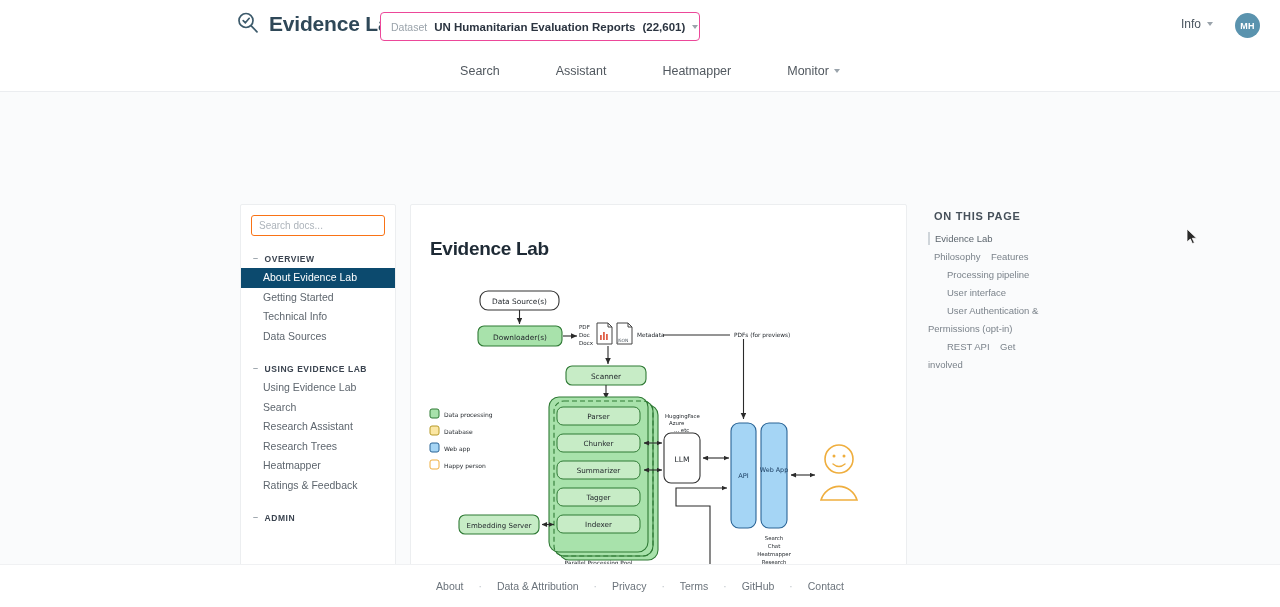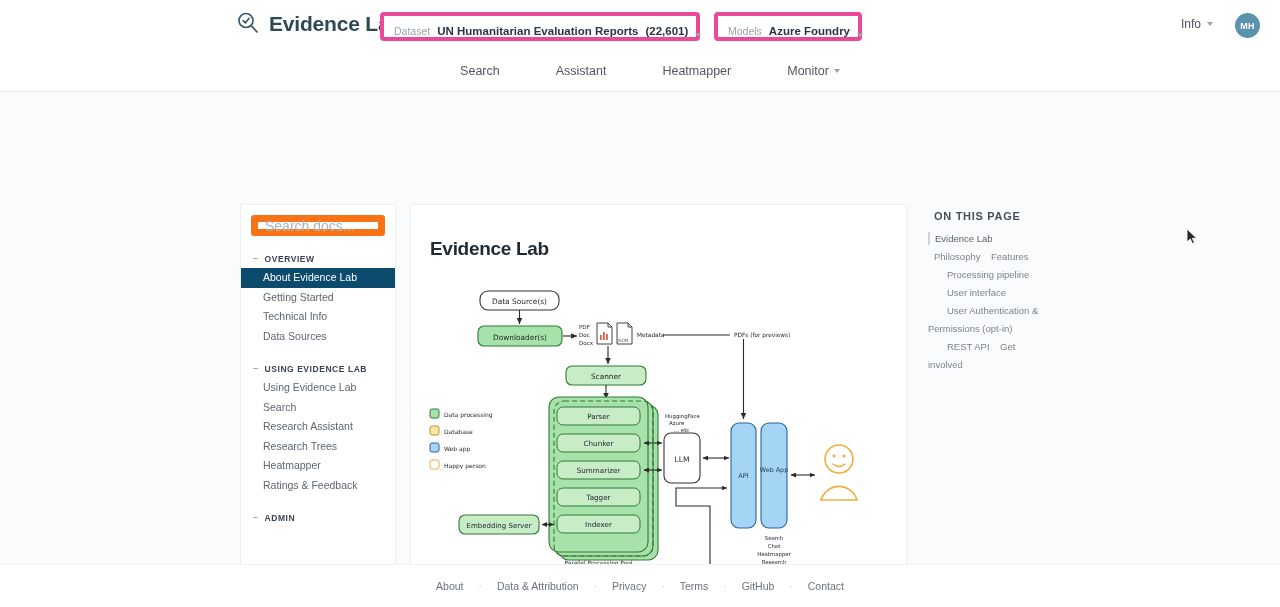--- a/index.html
+++ b/index.html
@@ -29,25 +29,25 @@
   .brand-name {
     font-size: 21px;
     font-weight: 700;
     color: #2f4858;
     letter-spacing: -0.2px;
     line-height: 1;
   }
   .selector {
     position: absolute;
     height: 29px;
-    border: 4px solid #ec4899;
+    border: 1px solid #ec4899;
     border-radius: 4px;
     background: #fff;
     display: flex;
-    align-items: flex-end;
+    align-items: center;
     gap: 7px;
     padding: 0 10px;
   }
   #dataset-selector { left: 380px; top: 12px; width: 320px; }
   #models-selector  { left: 714px; top: 12px; width: 148px; }
   .sel-label { font-size: 10.5px; color: #9aa3ab; font-weight: 400; }
   .sel-value { font-size: 11.5px; color: #2b3440; font-weight: 700; white-space: nowrap; }
   .sel-count { font-size: 11.5px; color: #2b3440; font-weight: 700; }
   .caret {
     width: 0; height: 0;
@@ -105,25 +105,25 @@
     left: 240px; top: 112px;
     width: 156px;
     height: 449px;
     background: #ffffff;
     border: 1px solid #eceef0;
     border-radius: 2px;
   }
   .docsearch {
     margin: 10px 10px 0 10px;
     height: 21px;
-    border: 7px solid #f97316;
+    border: 1px solid #f97316;
     border-radius: 3px;
     display: flex; align-items: center;
     padding: 0 7px;
-    font-size: 14px;
+    font-size: 10px;
     color: #adb4bb;
     background: #fff;
   }
   .navgroup-head {
     display: flex; align-items: center; gap: 6px;
     padding: 0 0 0 12px;
     height: 19px;
     margin-top: 13px;
     font-size: 8.5px;
     font-weight: 700;
@@ -232,25 +232,20 @@
     <span class="brand-name">Evidence Lab</span>
   </div>
 
   <div class="selector" id="dataset-selector">
     <span class="sel-label">Dataset</span>
     <span class="sel-value">UN Humanitarian Evaluation Reports</span>
     <span class="sel-count">(22,601)</span>
     <span class="caret"></span>
   </div>
 
-  <div class="selector" id="models-selector">
-    <span class="sel-label">Models</span>
-    <span class="sel-value">Azure Foundry</span>
-    <span class="caret"></span>
-  </div>
 
   <div class="info-menu">
     <span>Info</span>
     <span class="caret" style="margin-left:0"></span>
   </div>
 
   <div class="avatar">
     <span>MH</span>
   </div>
 </div>

